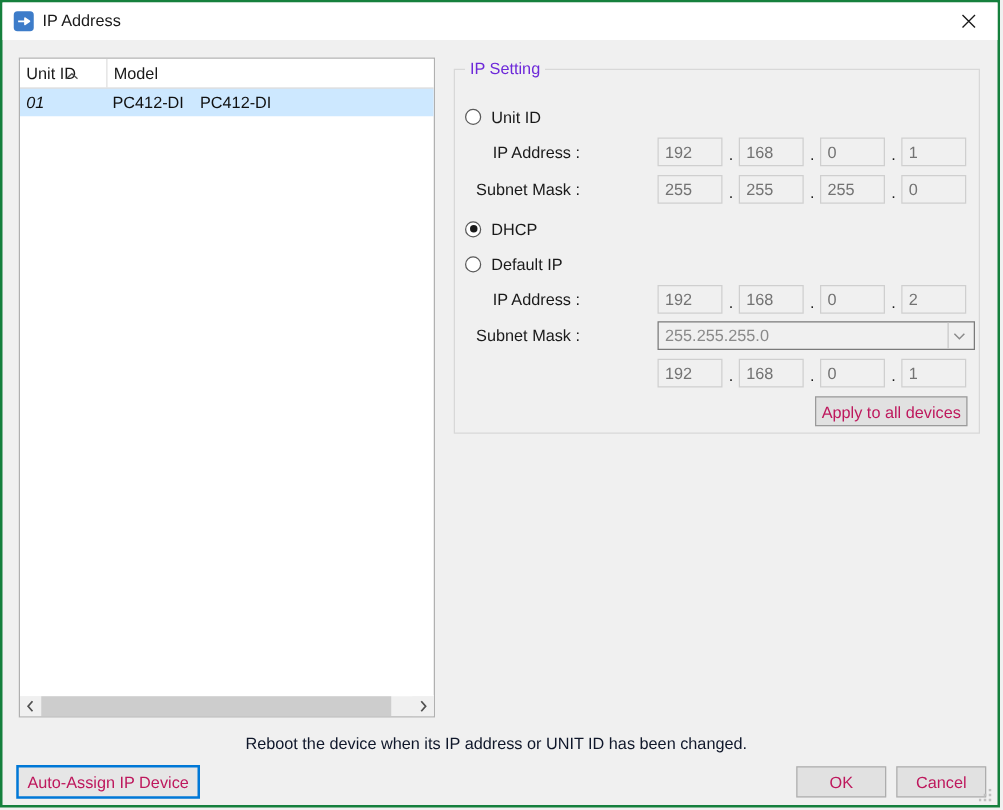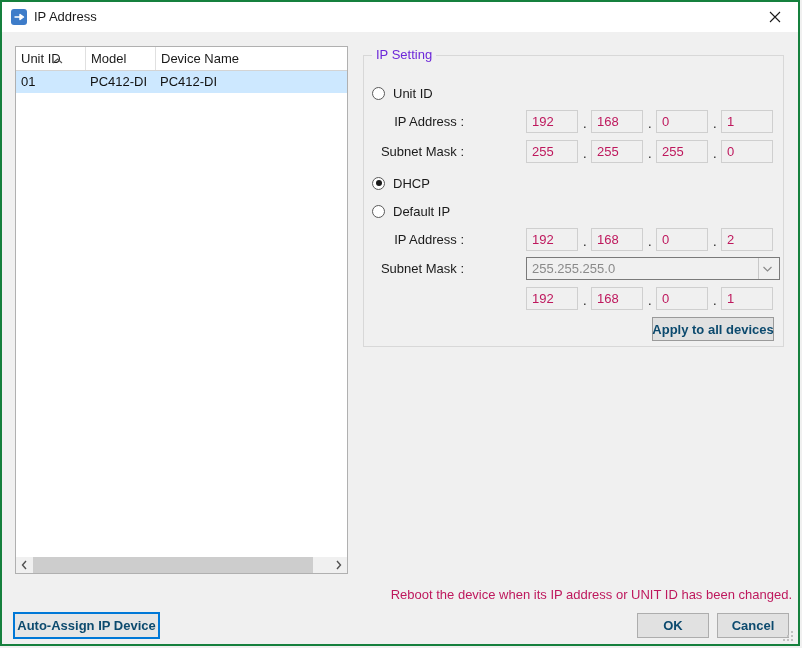--- a/index.html
+++ b/index.html
@@ -88,21 +88,21 @@
     background: #cde8ff;
   }
   .cell {
     position: absolute; top: 0;
     height: 22px; line-height: 22px;
     font-size: 13px; color: #111;
     padding-left: 5px;
     box-sizing: border-box;
     white-space: nowrap;
   }
-  .cell.c0 { left: 0;    width: 69px; }
+  .cell.c0 { left: 0;    width: 69px; font-style: italic; }
   .cell.c1 { left: 69px; width: 70px; }
   .cell.c2 { left: 139px; width: 192px; }
 
   .hscroll {
     position: absolute; left: 0; bottom: 0;
     width: 100%; height: 17px;
     background: #f0f0f0;
     border-top: 1px solid #ffffff;
     box-sizing: border-box;
   }
@@ -178,21 +178,21 @@
     height: 18px; line-height: 18px;
   }
 
   .octet {
     position: absolute;
     width: 52px; height: 23px;
     background: #f0f0f0;
     border: 1px solid #cfcfcf;
     box-sizing: border-box;
     font-size: 13px;
-    color: #be185d;
+    color: #737373;
     line-height: 21px;
     padding-left: 5px;
     white-space: nowrap;
   }
   .dot {
     position: absolute;
     font-size: 13px; color: #1a1a1a;
     height: 23px; line-height: 27px;
   }
 
@@ -214,25 +214,24 @@
     display: flex; align-items: center; justify-content: center;
     border-left: 1px solid #c8c8c8;
   }
 
   .btn {
     position: absolute;
     background: #e1e1e1;
     border: 1px solid #adadad;
     box-sizing: border-box;
     font-size: 13px;
-    color: #0c4a6e;
+    color: #be185d;
     display: flex; align-items: center; justify-content: center;
     white-space: nowrap;
     cursor: default;
-    font-weight: bold;
   }
   .btn.apply {
     left: 650px; top: 315px;
     width: 122px; height: 24px;
     background: #e1e1e1;
     border: 1px solid #9a9a9a;
   }
   .btn.ok    { left: 635px; top: 611px; width: 72px; height: 25px; }
   .btn.cancel{ left: 715px; top: 611px; width: 72px; height: 25px; }
 
@@ -241,23 +240,23 @@
     width: 147px; height: 27px;
     background: #e6e6e6;
     border: 2px solid #0078d7;
     font-size: 13px;
   }
 
   .status-text {
     position: absolute;
     left: 0; top: 585px;
     width: 790px;
-    text-align: right;
-    font-size: 13px;
-    color: #be185d;
+    text-align: center;
+    font-size: 13px;
+    color: #0f172a;
   }
 
   .grip {
     position: absolute; right: 4px; bottom: 3px;
     width: 11px; height: 11px;
   }
 </style>
 </head>
 <body>
 
@@ -282,21 +281,20 @@
     <div class="list-header">
       <div class="col c0">
         <span>Unit ID</span>
         <span class="sort-caret">
           <svg width="11" height="6" viewBox="0 0 11 6">
             <path d="M1 5 L5.5 1 L10 5" stroke="#555555" stroke-width="1.1" fill="none"></path>
           </svg>
         </span>
       </div>
       <div class="col c1">Model</div>
-      <div class="col c2">Device Name</div>
     </div>
 
     <div class="row">
       <div class="cell c0">01</div>
       <div class="cell c1">PC412-DI</div>
       <div class="cell c2">PC412-DI</div>
     </div>
 
     <div class="hscroll">
       <div class="hs-arrow left">

